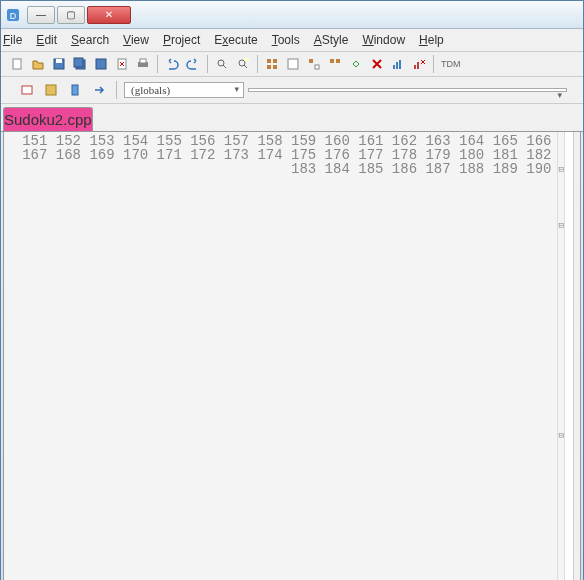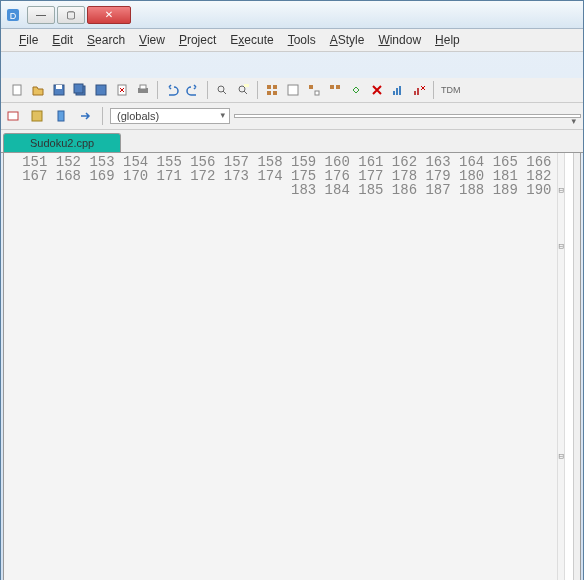--- a/index.html
+++ b/index.html
@@ -4,30 +4,30 @@
 <style>
 * { margin: 0; padding: 0; box-sizing: border-box; }
 body { font-family: Tahoma, sans-serif; font-size: 11px; background: #fff; width: 584px; }
 .win { border: 1px solid #5a7fa0; background: linear-gradient(#e8f0f8,#d0dff0); }
 .titlebar { height: 28px; display: flex; align-items: center; padding: 0 4px; background: linear-gradient(#f5f9fc,#d8e6f2); border-bottom: 1px solid #a8b8c8; }
 .titlebar .icon { width: 16px; height: 16px; margin-right: 6px; display: inline-flex; }
 .titlebar .title { flex: 1; color: #333; font-size: 12px; }
 .winbtns { display: flex; gap: 2px; }
 .winbtn { width: 28px; height: 18px; border: 1px solid #9aa; background: linear-gradient(#f8f8f8,#e0e0e0); border-radius: 2px; display: flex; align-items: center; justify-content: center; font-size: 10px; color: #333; }
 .winbtn.close { background: linear-gradient(#f08080,#d04040); color: #fff; border-color: #a03030; width: 44px; }
-.menubar { display: flex; gap: 14px; padding: 4px 18px; background: #f0f0f0; border-bottom: 1px solid #ccc; color: #333; font-size: 12px; }
+.menubar { display: flex; gap: 14px; padding: 4px 2px; background: #f0f0f0; border-bottom: 1px solid #ccc; color: #333; font-size: 12px; }
 .menubar span u { text-decoration: underline; }
-.toolbar { display: flex; align-items: center; padding: 2px 6px; background: #f0f0f0; border-bottom: 1px solid #ccc; gap: 1px; margin-top: 26px; }
+.toolbar { display: flex; align-items: center; padding: 2px 6px; background: #f0f0f0; border-bottom: 1px solid #ccc; gap: 1px; }
 .tbtn { width: 20px; height: 20px; border: 1px solid transparent; display: inline-flex; align-items: center; justify-content: center; border-radius: 2px; }
 .tsep { width: 1px; height: 18px; background: #bbb; margin: 0 3px; }
-.toolbar2 { display: flex; align-items: center; padding: 3px 2px; background: #f0f0f0; border-bottom: 1px solid #ccc; gap: 4px; }
+.toolbar2 { display: flex; align-items: center; padding: 3px 16px; background: #f0f0f0; border-bottom: 1px solid #ccc; gap: 4px; font-family: Liberation Serif, serif; }
 .combo { border: 1px solid #aaa; background: #fff; padding: 1px 18px 1px 6px; font-size: 11px; min-width: 120px; position: relative; color: #444; }
 .combo::after { content: "▾"; position: absolute; right: 4px; top: 1px; color: #666; font-size: 9px; }
 .tabs { display: flex; background: #f0f0f0; border-bottom: 1px solid #999; padding-top: 3px; padding-left: 2px; }
-.tab { padding: 3px 26px; background: #14b8a6; border: 1px solid #999; border-bottom: none; border-radius: 3px 3px 0 0; font-size: 11px; color: #333; }
+.tab { padding: 3px 0; background: #ec4899; border: 1px solid #999; border-bottom: none; border-radius: 3px 3px 0 0; font-size: 15px; color: #333; }
 .editor { display: flex; background: #fff; height: 450px; overflow: hidden; border: 1px solid #999; border-top: none; margin: 0 2px 2px 2px; }
 .gutter { background: #f4f4f4; color: #888; text-align: right; padding: 2px 6px 2px 4px; font-family: 'Courier New', monospace; font-size: 14px; line-height: 14px; border-right: 1px solid #ddd; user-select: none; min-width: 32px; }
 .fold { width: 14px; background: #f4f4f4; font-family: monospace; font-size: 9px; line-height: 14px; padding-top: 2px; color: #888; border-right: 1px solid #ddd; }
 .fold div { height: 14px; text-align: center; }
 .code { flex: 1; font-family: 'Courier New', monospace; font-size: 11px; line-height: 14px; padding: 2px 4px; white-space: pre; color: #000; overflow: auto; }
 .scroll-right { width: 16px; background: #f0f0f0; border-left: 1px solid #ccc; }
 svg { display: block; }
 </style>
 </head>
 <body>

